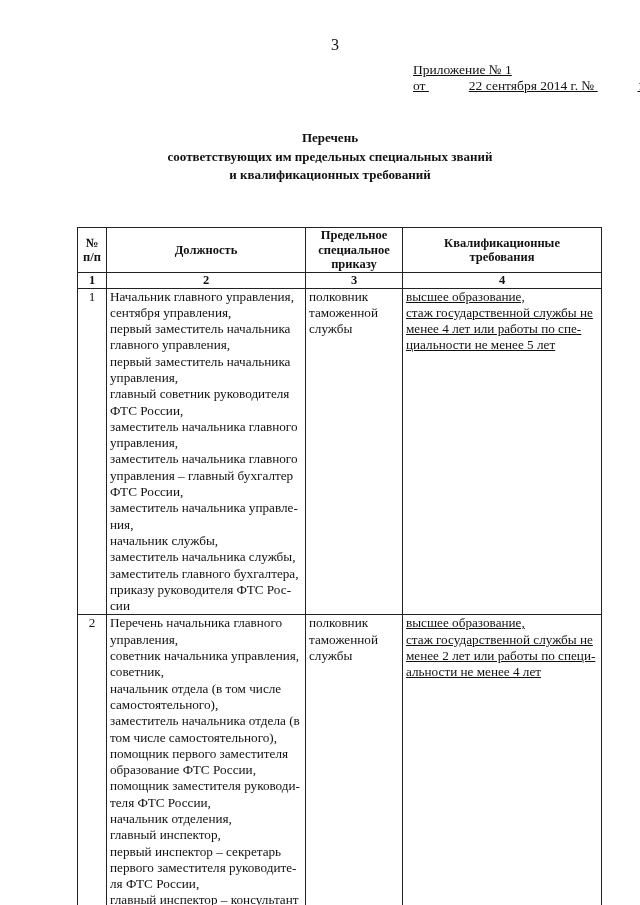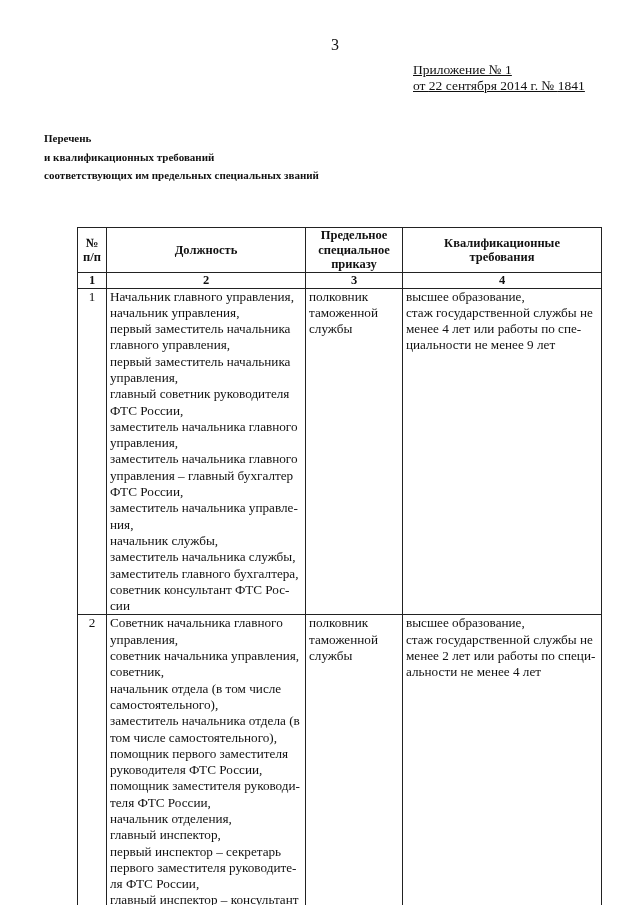--- a/index.html
+++ b/index.html
@@ -10,25 +10,25 @@
   }
   .page-number {
     position: absolute; left: 331px; top: 36px;
     font-size: 16px;
   }
   .appendix {
     position: absolute; left: 413px; top: 62px;
     font-size: 13.5px; line-height: 16px; text-decoration: underline;
   }
   .appendix .line { white-space: nowrap; }
-  .appendix u { text-decoration: underline; }
+  .appendix u { text-decoration: underline; margin-left: 40px; }
   .title-block {
-    position: absolute; left: 44px; top: 129px; width: 540px;
-    font-weight: bold;
-    font-size: 11px; line-height: 18.5px;
+    position: absolute; left: 60px; top: 129px; width: 540px;
+    text-align: center; font-weight: bold;
+    font-size: 13px; line-height: 18.5px;
   }
   .title-block .line { white-space: nowrap; }
   table.doc-table {
     position: absolute; left: 77px; top: 227px;
     width: 524px;
     border-collapse: collapse;
     font-size: 13.2px; line-height: 16.3px;
     table-layout: fixed;
   }
   table.doc-table th, table.doc-table td {
@@ -43,38 +43,38 @@
   .hdr-row th { height: 44px; padding: 0 2px; }
   .num-row th { height: 14px; line-height: 14px; font-size: 13px; }
   col.c1 { width: 29px; }
   col.c2 { width: 199px; }
   col.c3 { width: 97px; }
   col.c4 { width: 199px; }
   td.n { text-align: center; }
   td.pos, td.rank, td.req { padding-top: 2px; margin-left: 40px; }
   td.req { text-align: justify; }
   .ln { display: block; white-space: nowrap; }
-  .req .ln { white-space: normal; }
+  .req .ln { white-space: normal; text-decoration: underline; }
   .row1 td { height: 296px; }
   .row2 td { height: 300px; }
 </style>
 </head>
 <body>
 
 <div class="page-number">3</div>
 
 <div class="appendix">
   <div class="line">Приложение № 1</div>
   <div class="line"><span>от </span><u>22 сентября 2014 г.</u><span> № </span><u>1841</u></div>
 </div>
 
 <div class="title-block">
   <div class="line">Перечень</div>
+  <div class="line">соответствующих им предельных специальных званий</div>
   <div class="line">и квалификационных требований</div>
-  <div class="line">соответствующих им предельных специальных званий</div>
 </div>
 
 <table class="doc-table">
   <colgroup>
       <col class="c1">
       <col class="c2">
       <col class="c3">
       <col class="c4">
     </colgroup>
   <thead>
@@ -99,65 +99,65 @@
       <th>2</th>
       <th>3</th>
       <th>4</th>
     </tr>
   </thead>
   <tbody>
     <tr class="row1">
       <td class="n">1</td>
       <td class="pos">
         <span class="ln">Начальник главного управления,</span>
-        <span class="ln">начальник управления,</span>
+        <span class="ln">сентября управления,</span>
         <span class="ln">первый заместитель начальника</span>
         <span class="ln">главного управления,</span>
         <span class="ln">первый заместитель начальника</span>
         <span class="ln">управления,</span>
         <span class="ln">главный советник руководителя</span>
         <span class="ln">ФТС России,</span>
         <span class="ln">заместитель начальника главного</span>
         <span class="ln">управления,</span>
         <span class="ln">заместитель начальника главного</span>
         <span class="ln">управления – главный бухгалтер</span>
         <span class="ln">ФТС России,</span>
         <span class="ln">заместитель начальника управле-</span>
         <span class="ln">ния,</span>
         <span class="ln">начальник службы,</span>
         <span class="ln">заместитель начальника службы,</span>
         <span class="ln">заместитель главного бухгалтера,</span>
-        <span class="ln">советник консультант ФТС Рос-</span>
+        <span class="ln">приказу руководителя ФТС Рос-</span>
         <span class="ln">сии</span>
       </td>
       <td class="rank">
         <span class="ln">полковник</span>
         <span class="ln">таможенной</span>
         <span class="ln">службы</span>
       </td>
       <td class="req">
         <span class="ln">высшее образование,</span>
         <span class="ln">стаж государственной службы не</span>
         <span class="ln">менее 4 лет или работы по спе-</span>
-        <span class="ln">циальности не менее 9 лет</span>
+        <span class="ln">циальности не менее 5 лет</span>
       </td>
     </tr>
     <tr class="row2">
       <td class="n">2</td>
       <td class="pos">
-        <span class="ln">Советник начальника главного</span>
+        <span class="ln">Перечень начальника главного</span>
         <span class="ln">управления,</span>
         <span class="ln">советник начальника управления,</span>
         <span class="ln">советник,</span>
         <span class="ln">начальник отдела (в том числе</span>
         <span class="ln">самостоятельного),</span>
         <span class="ln">заместитель начальника отдела (в</span>
         <span class="ln">том числе самостоятельного),</span>
         <span class="ln">помощник первого заместителя</span>
-        <span class="ln">руководителя ФТС России,</span>
+        <span class="ln">образование ФТС России,</span>
         <span class="ln">помощник заместителя руководи-</span>
         <span class="ln">теля ФТС России,</span>
         <span class="ln">начальник отделения,</span>
         <span class="ln">главный инспектор,</span>
         <span class="ln">первый инспектор – секретарь</span>
         <span class="ln">первого заместителя руководите-</span>
         <span class="ln">ля ФТС России,</span>
         <span class="ln">главный инспектор – консультант</span>
 
       </td>

